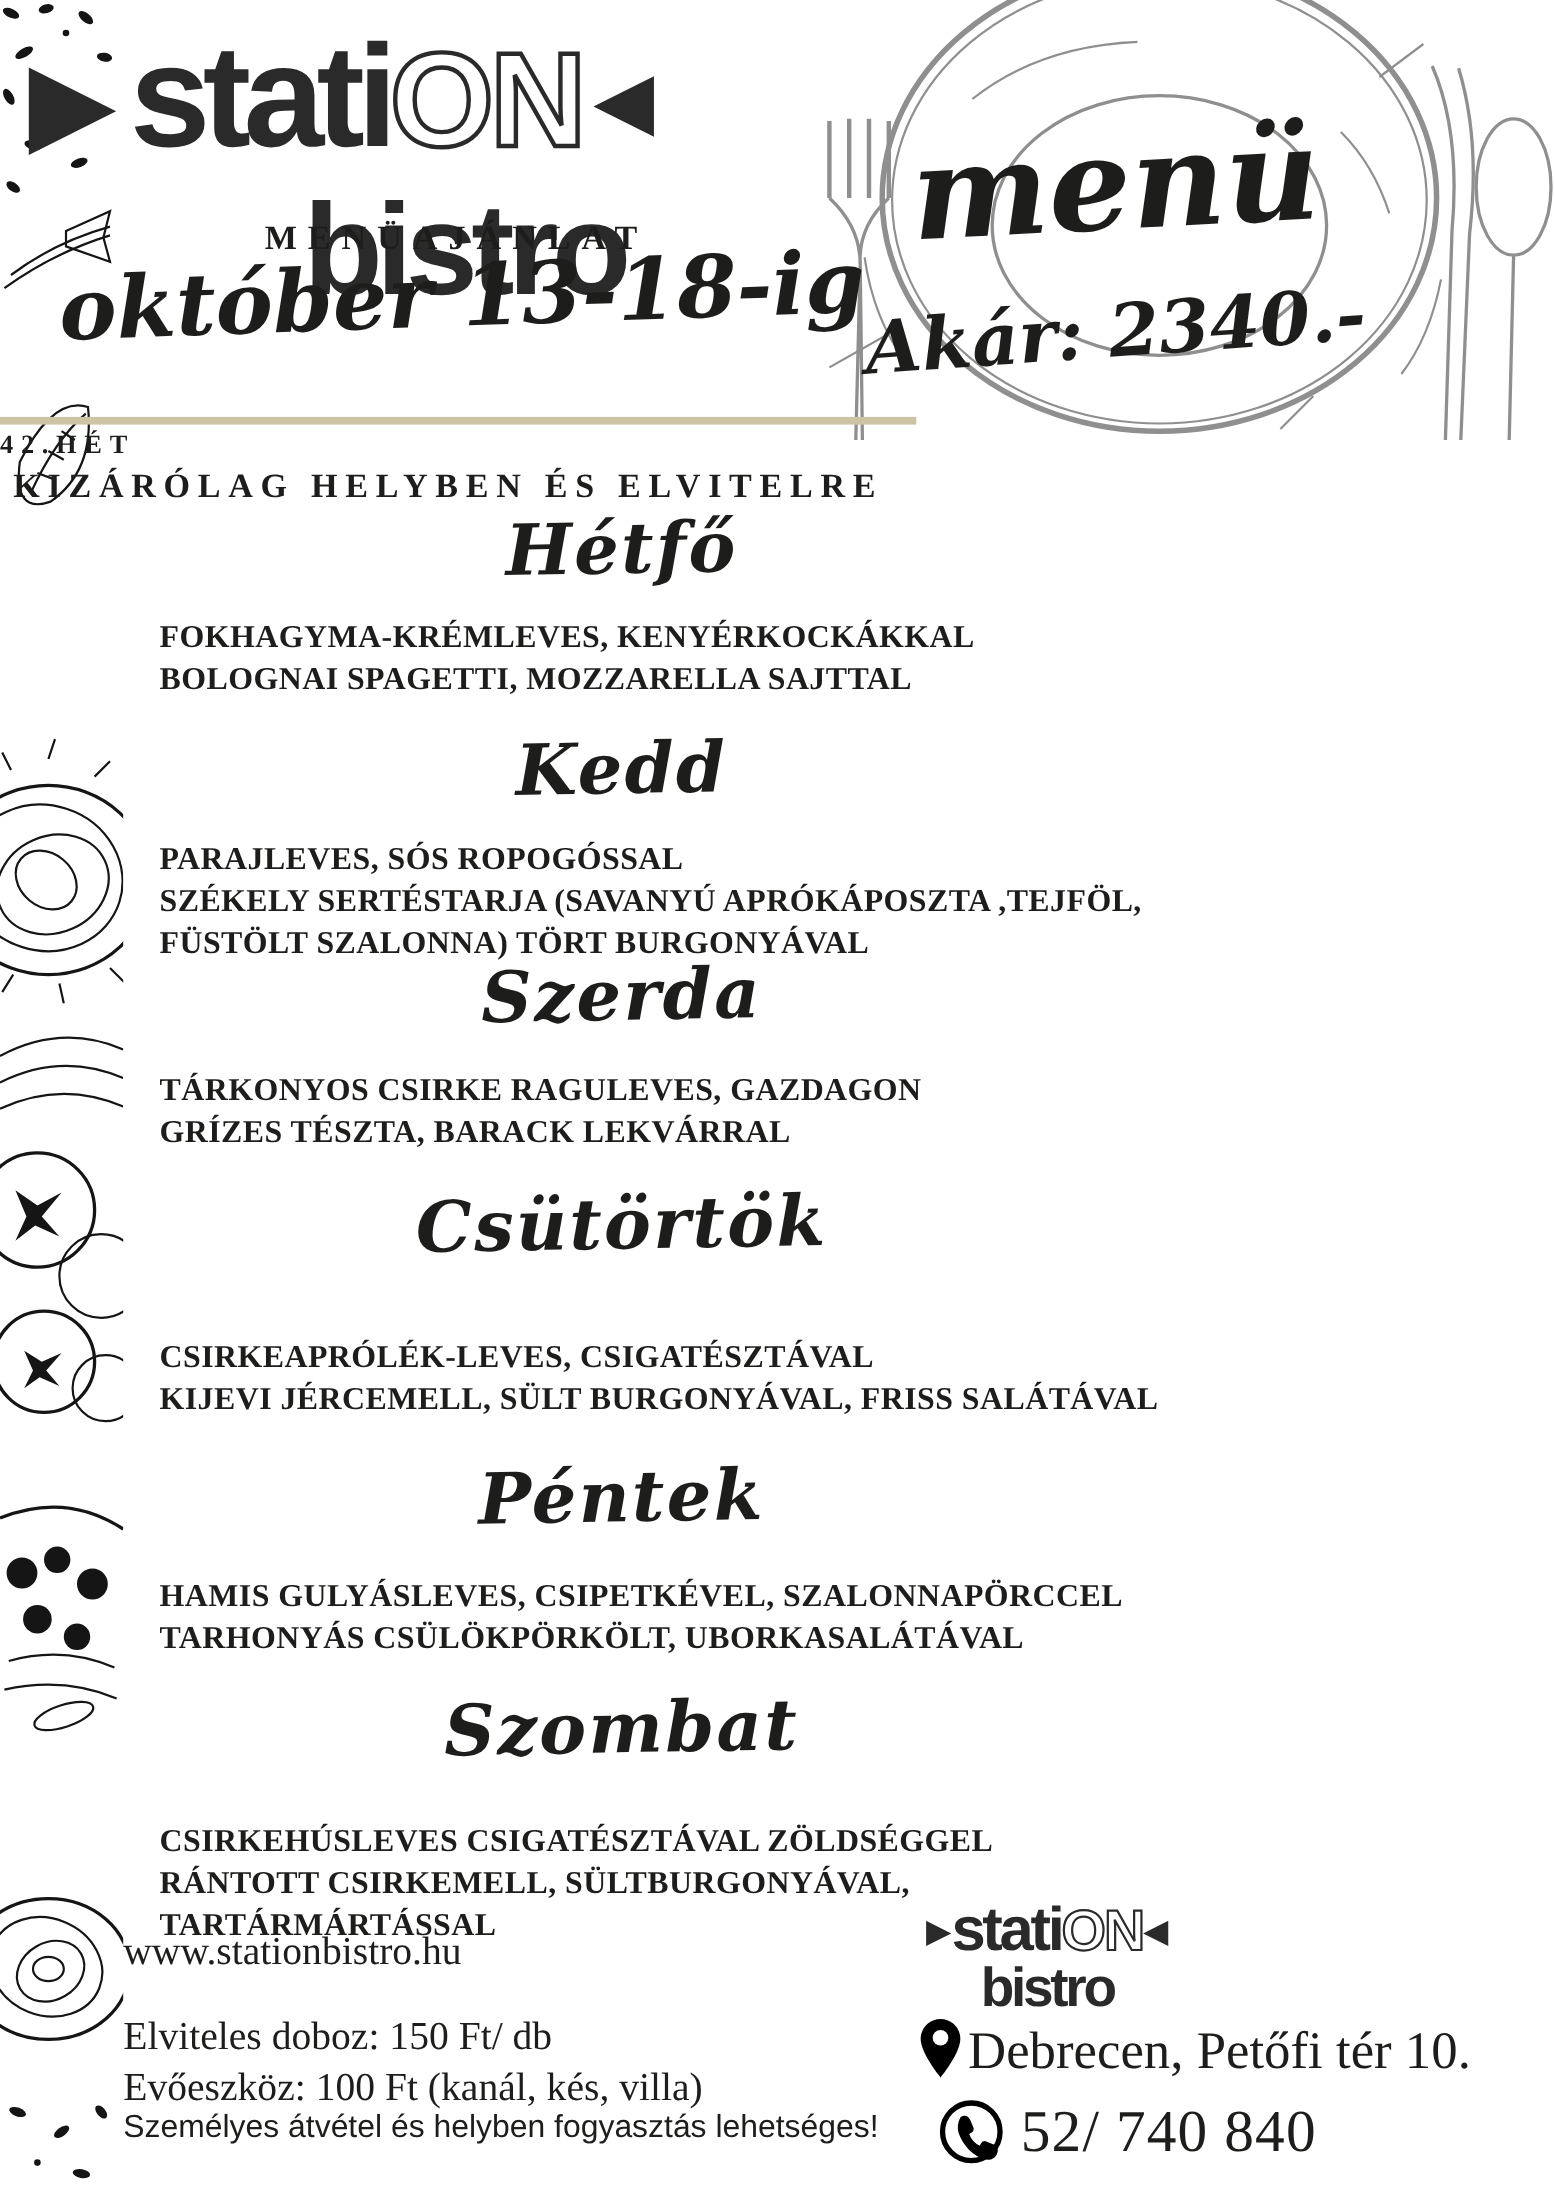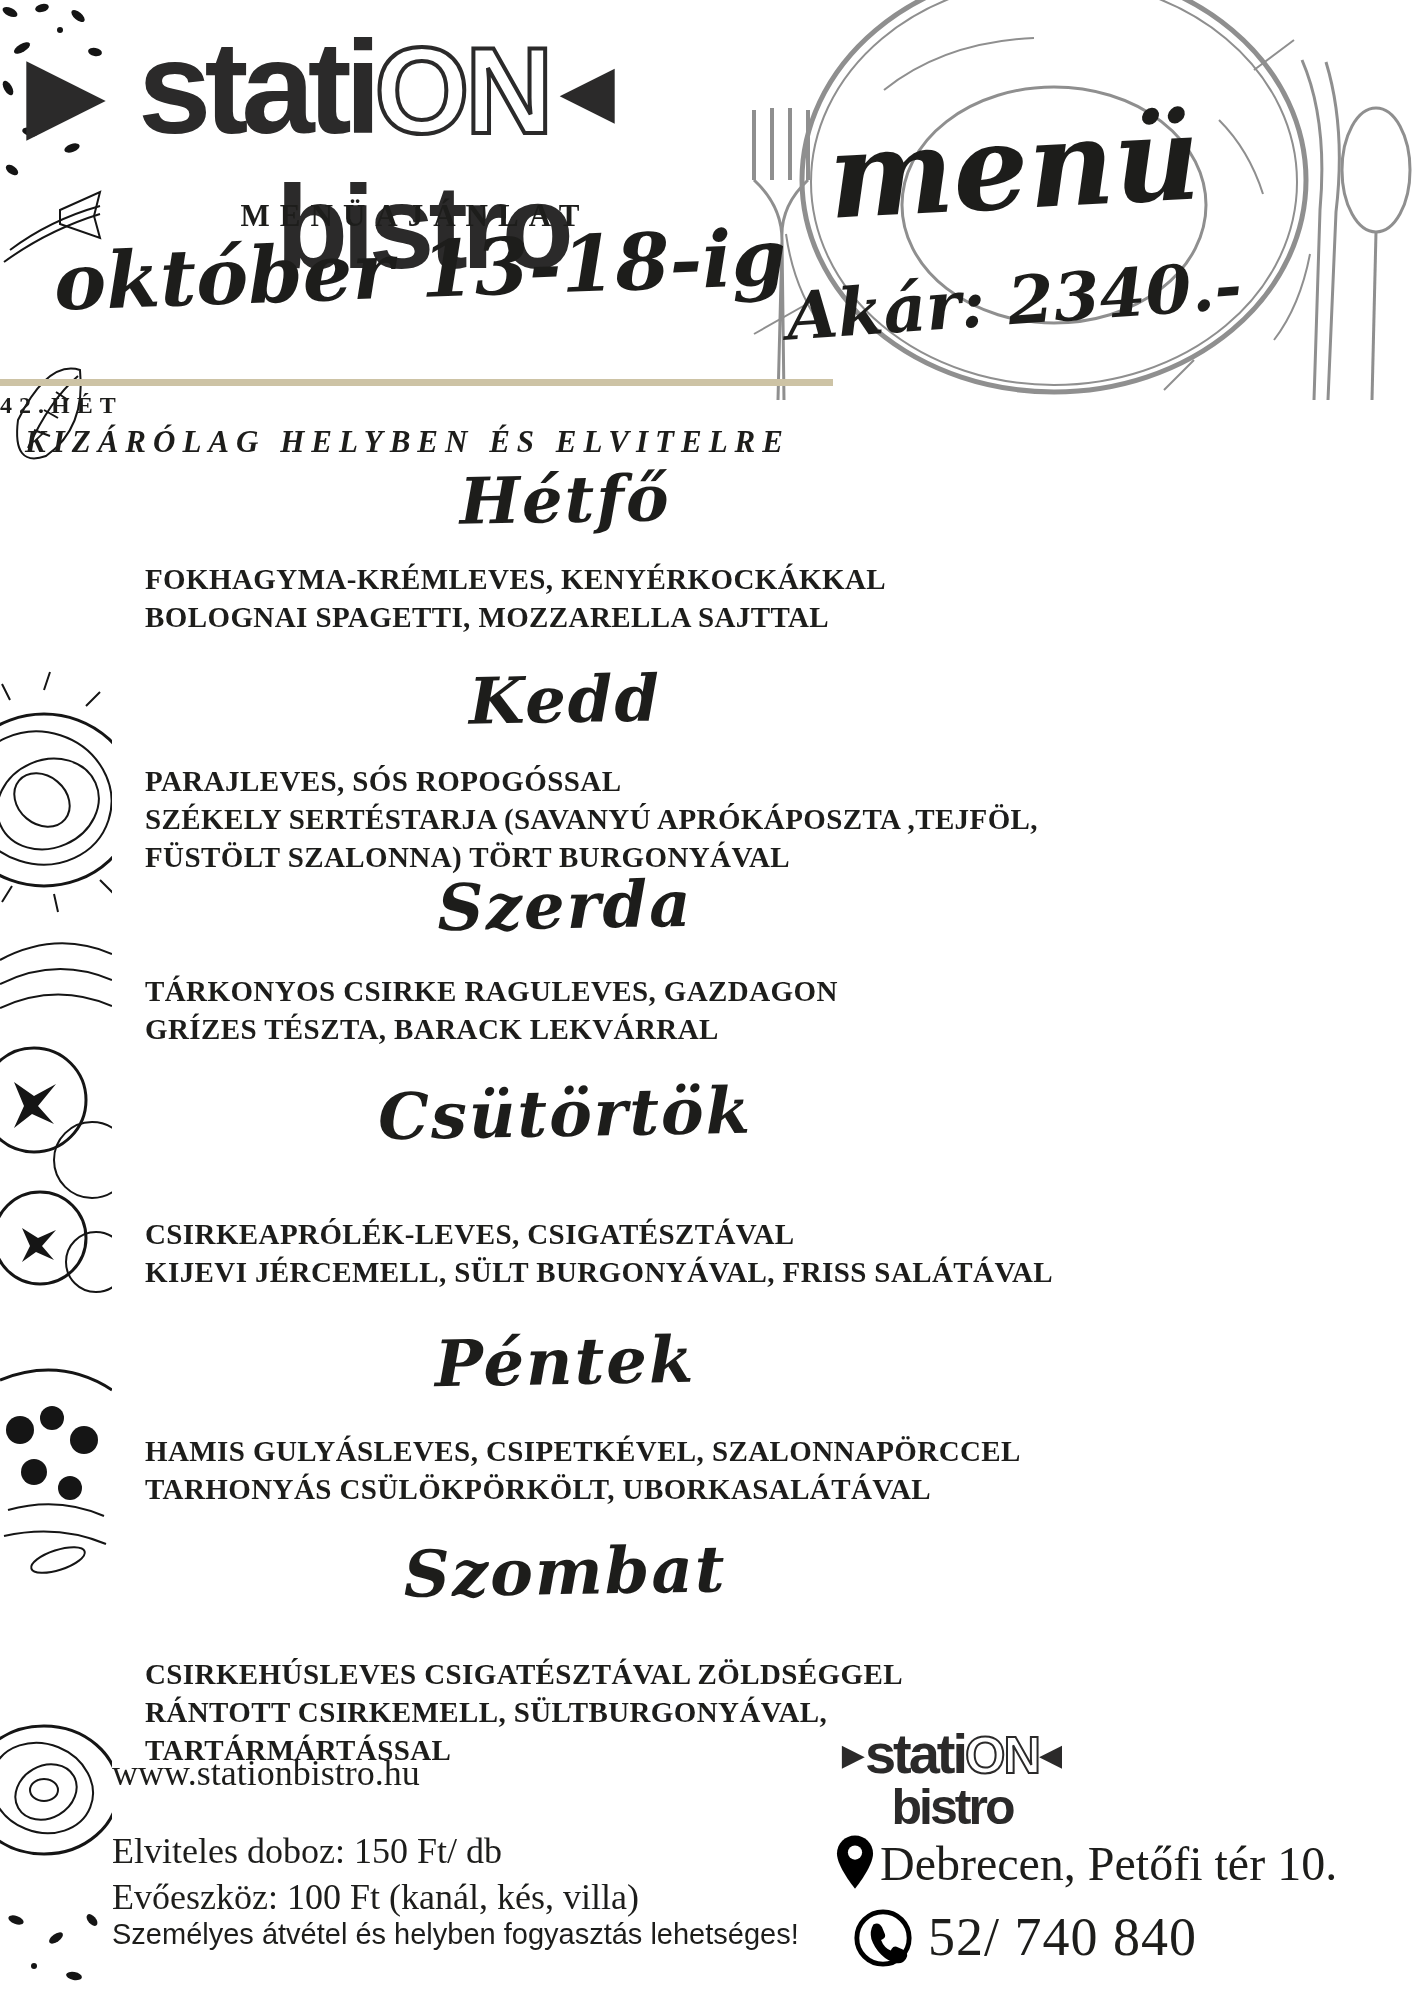--- a/index.html
+++ b/index.html
@@ -7,21 +7,21 @@
     position:relative; width:1414px; height:2000px; margin:0 auto;
     background:#ffffff; overflow:hidden;
     font-family:"Liberation Serif", serif; color:#1d1d1b;
   }
   .abs { position:absolute; }
 
   
   .logo-line1 {
     left:118px; top:22px; width:660px; white-space:nowrap;
     font-family:"Liberation Sans", sans-serif; font-weight:bold;
-    color:#2b2a2a; line-height:1;margin-left:20px;
+    color:#2b2a2a; line-height:1;
   }
   .logo-stati { font-size:132px; letter-spacing:-7px; }
   .logo-on {
     font-size:122px; letter-spacing:-4px; color:transparent;
     -webkit-text-stroke:4px #2b2a2a; text-stroke:4px #2b2a2a;
   }
   .tri { color:#2b2a2a; font-family:"DejaVu Sans", sans-serif; }
   .tri-left-big  { left:26px;  top:40px;  font-size:104px; line-height:1; }
   .tri-right-big { display:inline-block; font-size:72px; vertical-align:18px; margin-left:10px; }
   .logo-line2 {
@@ -37,21 +37,21 @@
     font-family:"DejaVu Serif", serif; font-style:italic; font-weight:bold;
     font-size:78px; transform:rotate(-2deg);
   }
   .divider { left:0; top:379px; width:833px; height:7px; background:#cdc3a5; }
   .week-label {
     left:0; top:392px; width:810px; text-align:left;
     font-weight:bold; font-size:24px; letter-spacing:7px;
   }
   .notice-label {
     left:0; top:424px; width:815px; text-align:center;
-    font-weight:bold; font-size:31px; letter-spacing:7px;font-style:italic;
+    font-weight:bold; font-size:31px; letter-spacing:7px;
   }
 
   
   .plate-wrap { left:634px; top:0; width:780px; height:400px; }
   .offer-script {
     left:634px; top:108px; width:760px; text-align:center;
     font-family:"DejaVu Serif", serif; font-style:italic; font-weight:bold;
     font-size:118px; transform:rotate(-3deg); line-height:1;
   }
   .offer-price {

